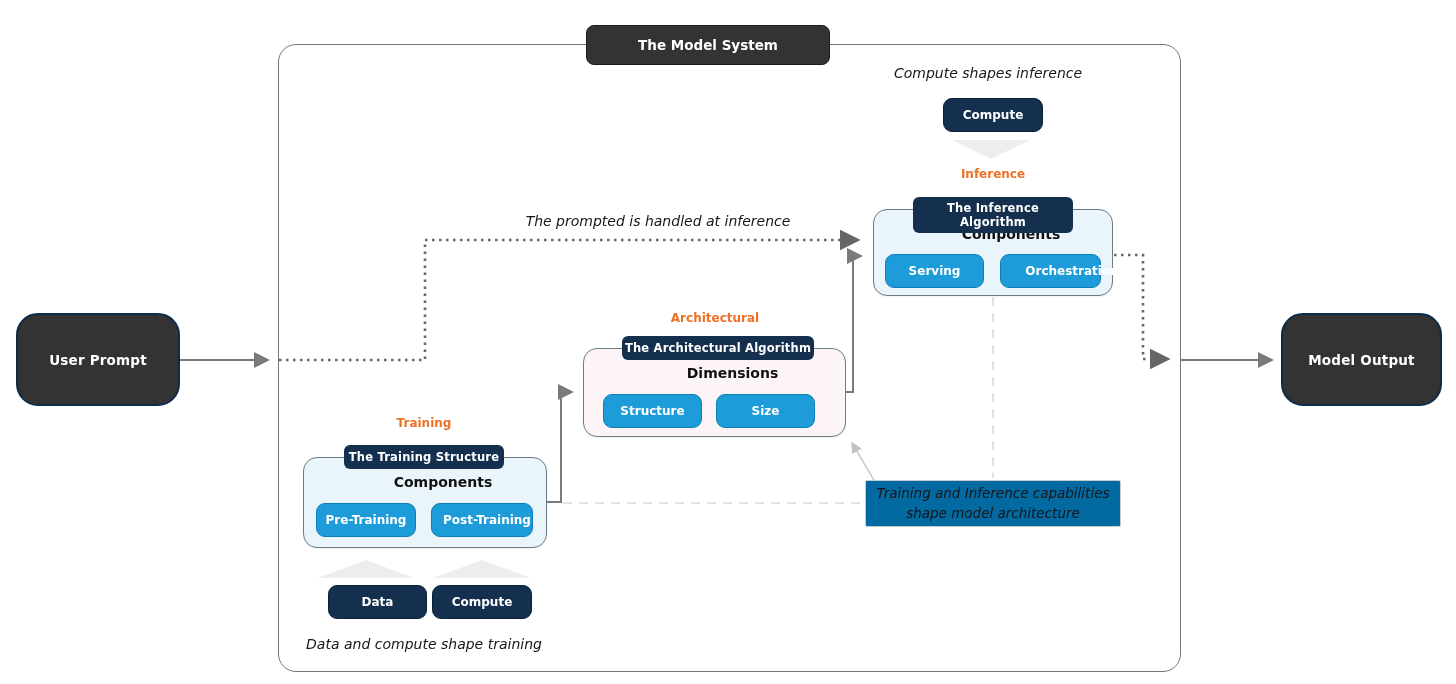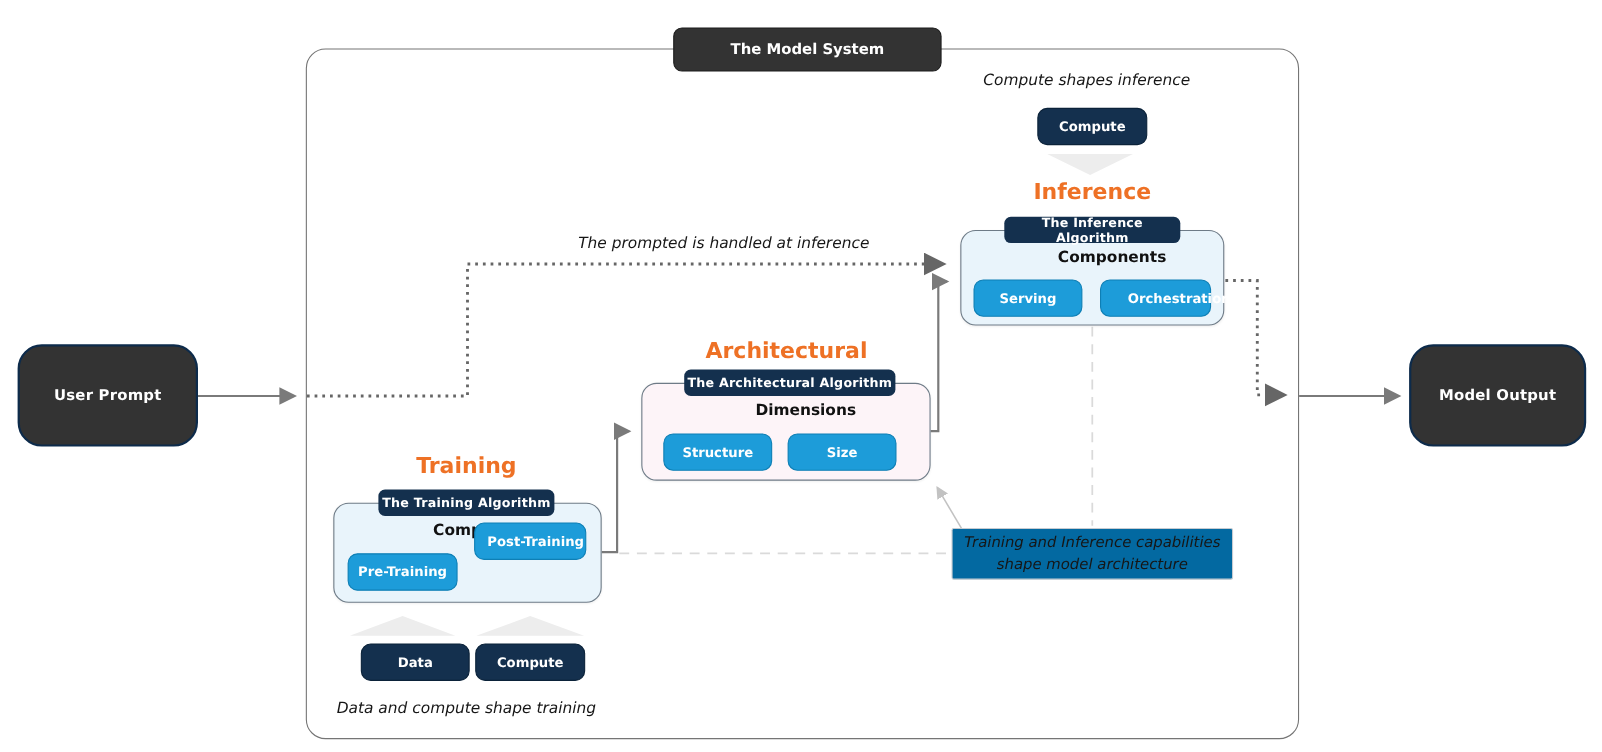--- a/index.html
+++ b/index.html
@@ -37,21 +37,21 @@
   }
   .btn-blue{
     background:var(--blue,#1d9cd9);border:1.5px solid #0e7fb5;border-radius:9px;
     color:#fff;font-weight:bold;font-size:12px;z-index:3;
   }
   .btn-navy{
     background:var(--navy,#14304e);border:1.5px solid #0b2239;border-radius:9px;
     color:#fff;font-weight:bold;font-size:12px;z-index:3;
   }
   .heading-orange{
-    color:var(--orange,#ee7125);font-weight:bold;font-size:20px;z-index:3;
+    color:var(--orange,#ee7125);font-weight:bold;font-size:12px;z-index:3;
   }
   .annot{
     font-style:italic;font-size:14px;color:#161616;z-index:3;font-weight:500;
   }
   .note-box{
     background:#0369a1;border:1.3px solid #c6cbd1;border-radius:2px;z-index:3;
     font-style:italic;font-size:13.5px;color:#161616;line-height:1.45;font-weight:500;
   }
   svg.wires{position:absolute;left:0;top:0;z-index:1;pointer-events:none;}
 </style>
@@ -84,21 +84,21 @@
 
     <path d="M563,503 H863" fill="none" stroke="#dadada" stroke-width="1.6" stroke-dasharray="9 7"></path>
     <path d="M993,297 V478" fill="none" stroke="#dadada" stroke-width="1.6" stroke-dasharray="9 7"></path>
     <path d="M878,487 L852,443" fill="none" stroke="#c2c2c2" stroke-width="1.4" marker-end="url(#arrLight)"></path>
 
     <polygon points="952,140 1030,140 991,159" fill="#ededed"></polygon>
     <polygon points="318,578 366,560 414,578" fill="#ededed"></polygon>
     <polygon points="433,578 482,560 531,578" fill="#ededed"></polygon>
   </svg>
 
-  <div class="abs title-dark center" style="left:612px;top:25px;width:244px;height:40px;">
+  <div class="abs title-dark center" style="left:586px;top:25px;width:244px;height:40px;">
     <span>The Model System</span>
   </div>
 
   <div class="abs node-dark center" style="left:16px;top:313px;width:164px;height:93px;">
     <span>User Prompt</span>
   </div>
   <div class="abs node-dark center" style="left:1281px;top:313px;width:161px;height:93px;">
     <span>Model Output</span>
   </div>
 
@@ -108,21 +108,21 @@
 
   <div class="abs annot center" style="left:880px;top:62px;width:216px;height:22px;">
     <span>Compute shapes inference</span>
   </div>
   <div class="abs btn-navy center" style="left:943px;top:98px;width:100px;height:34px;">
     <span>Compute</span>
   </div>
   <div class="abs heading-orange center" style="left:920px;top:163px;width:146px;height:22px;">
     <span>Inference</span>
   </div>
-  <div class="abs label-navy center" style="left:913px;top:197px;width:160px;height:24px;">
+  <div class="abs label-navy center" style="left:913px;top:197px;width:160px;height:36px;">
     <span>The Inference Algorithm</span>
   </div>
   <div class="abs card card-blue" style="left:873px;top:209px;width:240px;height:87px;">
     <div class="card-title">Components</div>
   </div>
   <div class="abs btn-blue center" style="left:885px;top:254px;width:99px;height:34px;">
     <span>Serving</span>
   </div>
   <div class="abs btn-blue center" style="left:1000px;top:254px;width:101px;height:34px;padding-left:43px;">
     <span>Orchestration</span>
@@ -141,29 +141,29 @@
     <span>Structure</span>
   </div>
   <div class="abs btn-blue center" style="left:716px;top:394px;width:99px;height:34px;">
     <span>Size</span>
   </div>
 
   <div class="abs heading-orange center" style="left:360px;top:412px;width:128px;height:22px;">
     <span>Training</span>
   </div>
   <div class="abs label-navy center" style="left:344px;top:445px;width:160px;height:24px;">
-    <span>The Training Algorithm</span>
+    <span>The Training Structure</span>
   </div>
   <div class="abs card card-blue" style="left:303px;top:457px;width:244px;height:91px;">
     <div class="card-title">Components</div>
   </div>
   <div class="abs btn-blue center" style="left:316px;top:503px;width:100px;height:34px;">
     <span>Pre-Training</span>
   </div>
-  <div class="abs btn-blue center" style="left:431px;top:475px;width:102px;height:34px;padding-left:10px;">
+  <div class="abs btn-blue center" style="left:431px;top:503px;width:102px;height:34px;padding-left:10px;">
     <span>Post-Training</span>
   </div>
   <div class="abs btn-navy center" style="left:316px;top:585px;width:99px;height:34px;margin-left:12px;">
     <span>Data</span>
   </div>
   <div class="abs btn-navy center" style="left:432px;top:585px;width:100px;height:34px;">
     <span>Compute</span>
   </div>
   <div class="abs annot center" style="left:300px;top:633px;width:248px;height:22px;">
     <span>Data and compute shape training</span>

